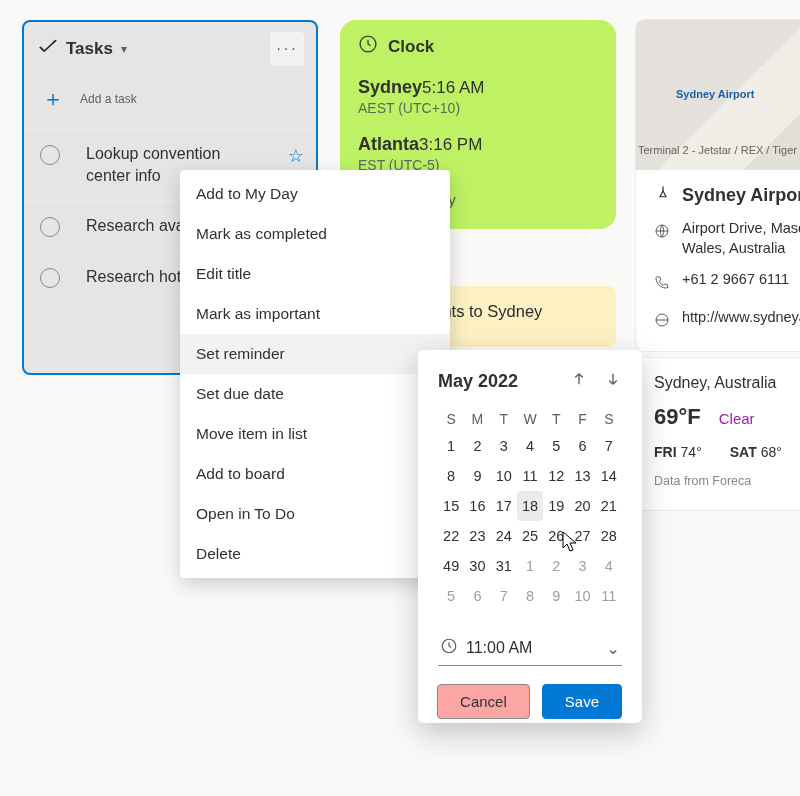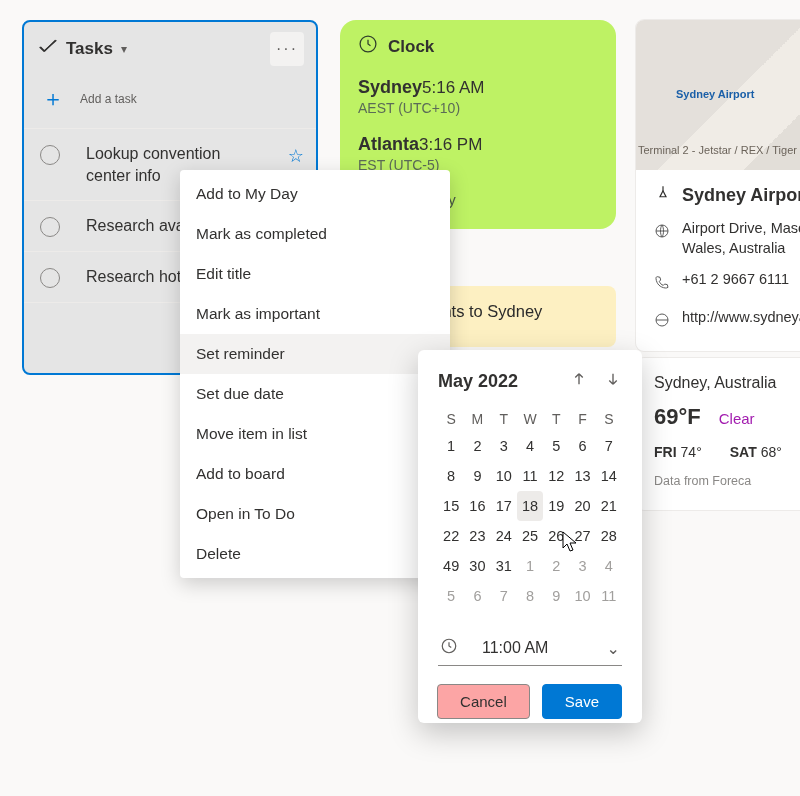--- a/index.html
+++ b/index.html
@@ -139,21 +139,21 @@
   }
   .picker-head { display:flex; align-items:center; justify-content:space-between; }
   .picker-month { font-size:18px; font-weight:600; }
   .nav-arrows { display:flex; gap:16px; color:#605e5c; font-size:18px; }
   .cal { width:100%; margin-top:14px; border-collapse:collapse; }
   .cal th { font-weight:400; color:#605e5c; font-size:14px; padding:4px 0; }
   .cal td { text-align:center; font-size:14.5px; padding:7px 0; color:#323130; cursor:pointer; }
   .cal td.other { color:#a19f9d; }
   .cal td.sel { background:#edebe9; border-radius:4px; }
   .time-row {
-    display:flex; align-items:center; gap:24px;
+    display:flex; align-items:center; gap:8px;
     border-bottom:1px solid #8a8886; padding:6px 2px; margin-top:20px;
   }
   .time-row .chev { margin-left:auto; color:#605e5c; }
   .time-val { font-size:16px; }
   .picker-btns { display:flex; gap:12px; margin-top:18px; justify-content:flex-end;}
   .btn {
     padding:8px 22px; border-radius:4px; font-size:15px; cursor:pointer;
     border:1px solid #8a8886; background:#fca5a5;
   }
   .btn.primary { background:#0078d4; color:#fff; border-color:#0078d4; }

